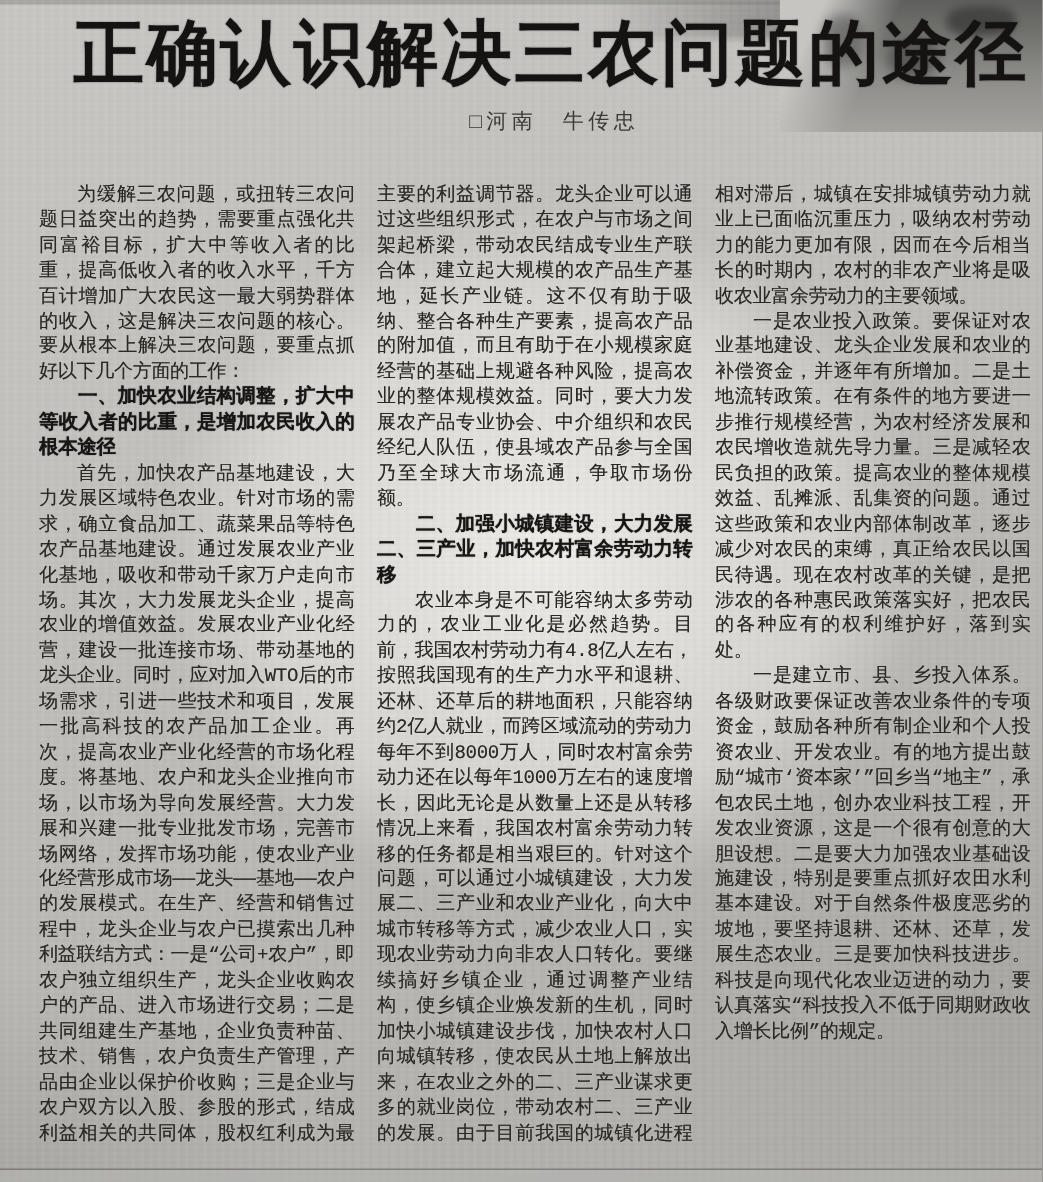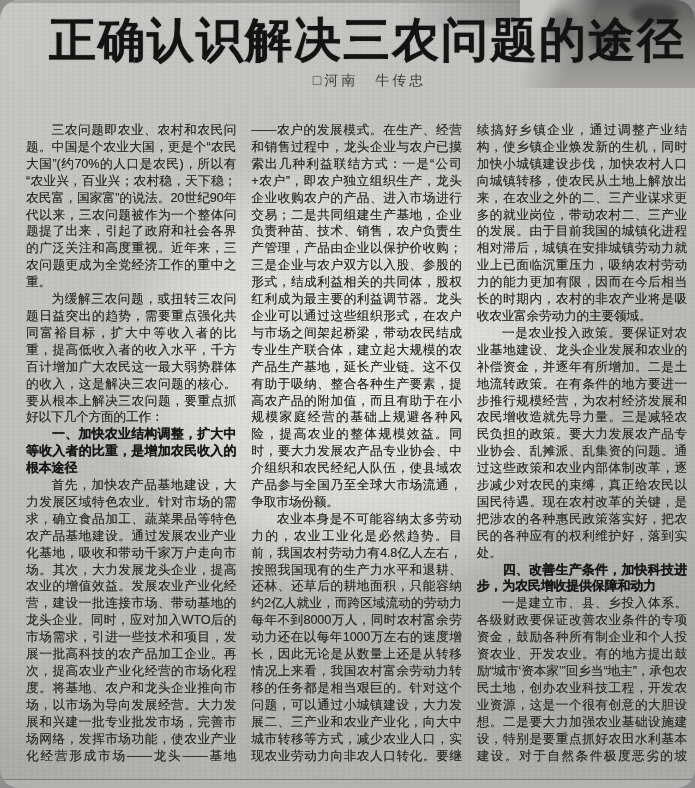--- a/index.html
+++ b/index.html
@@ -1,27 +1,26 @@
 <!DOCTYPE html>
 <html lang="zh"><head>
 <meta charset="utf-8">
 <style>
   html,body{margin:0;padding:0;background:#8f8e8c;}
   .page{
     position:relative;
     width:695px;height:788px;
     margin:0 auto;
     overflow:hidden;
-    font-family:Liberation Sans, sans-serif;
+    font-family:Liberation Mono, monospace;
     background:
       radial-gradient(ellipse 340px 310px at 52% 47%, rgba(240,239,234,0.95) 0%, rgba(235,234,229,0.55) 55%, rgba(235,234,229,0) 75%),
       radial-gradient(ellipse 420px 260px at 100% 85%, rgba(150,149,146,0.35) 0%, rgba(150,149,146,0) 70%),
       radial-gradient(ellipse 300px 200px at 0% 100%, rgba(140,139,136,0.30) 0%, rgba(140,139,136,0) 70%),
       linear-gradient(155deg,#c8c7c4 0%,#c2c1be 35%,#b7b6b3 70%,#aeadaa 100%);
-    border-radius: 19px;
   }
   
   .page::after{
     content:"";position:absolute;inset:0;pointer-events:none;
     background:
       repeating-linear-gradient(0deg, rgba(0,0,0,0.012) 0 2px, rgba(255,255,255,0.012) 2px 4px),
       repeating-linear-gradient(90deg, rgba(0,0,0,0.010) 0 3px, rgba(255,255,255,0.010) 3px 6px);
   }
   .top-edge{position:absolute;top:0;left:0;right:0;height:3px;background:rgba(70,70,68,0.25);}
   
@@ -85,26 +84,25 @@
     <span class="blob2"></span>
     <span class="blob3"></span>
   </div>
 
   <header>
     <h1 class="title">正确认识解决三农问题的途径</h1>
     <p class="byline">□河南　牛传忠</p>
   </header>
 
   <section class="article">
-    <p>三农问题即农业、农村和农民问题。中国是个农业大国，更是个“农民大国”(约70%的人口是农民)，所以有“农业兴，百业兴；农村稳，天下稳；农民富，国家富”的说法。20世纪90年代以来，三农问题被作为一个整体问题提了出来，引起了政府和社会各界的广泛关注和高度重视。近年来，三农问题更成为全党经济工作的重中之重。</p>
     <p>为缓解三农问题，或扭转三农问题日益突出的趋势，需要重点强化共同富裕目标，扩大中等收入者的比重，提高低收入者的收入水平，千方百计增加广大农民这一最大弱势群体的收入，这是解决三农问题的核心。要从根本上解决三农问题，要重点抓好以下几个方面的工作：</p>
     <h2>一、加快农业结构调整，扩大中等收入者的比重，是增加农民收入的根本途径</h2>
     <p>首先，加快农产品基地建设，大力发展区域特色农业。针对市场的需求，确立食品加工、蔬菜果品等特色农产品基地建设。通过发展农业产业化基地，吸收和带动千家万户走向市场。其次，大力发展龙头企业，提高农业的增值效益。发展农业产业化经营，建设一批连接市场、带动基地的龙头企业。同时，应对加入WTO后的市场需求，引进一些技术和项目，发展一批高科技的农产品加工企业。再次，提高农业产业化经营的市场化程度。将基地、农户和龙头企业推向市场，以市场为导向发展经营。大力发展和兴建一批专业批发市场，完善市场网络，发挥市场功能，使农业产业化经营形成市场——龙头——基地——农户的发展模式。在生产、经营和销售过程中，龙头企业与农户已摸索出几种利益联结方式：一是“公司+农户”，即农户独立组织生产，龙头企业收购农户的产品、进入市场进行交易；二是共同组建生产基地，企业负责种苗、技术、销售，农户负责生产管理，产品由企业以保护价收购；三是企业与农户双方以入股、参股的形式，结成利益相关的共同体，股权红利成为最主要的利益调节器。龙头企业可以通过这些组织形式，在农户与市场之间架起桥梁，带动农民结成专业生产联合体，建立起大规模的农产品生产基地，延长产业链。这不仅有助于吸纳、整合各种生产要素，提高农产品的附加值，而且有助于在小规模家庭经营的基础上规避各种风险，提高农业的整体规模效益。同时，要大力发展农产品专业协会、中介组织和农民经纪人队伍，使县域农产品参与全国乃至全球大市场流通，争取市场份额。</p>
+    <h2>二、加强小城镇建设，大力发展二、三产业，加快农村富余劳动力转移</h2>
     <p>农业本身是不可能容纳太多劳动力的，农业工业化是必然趋势。目前，我国农村劳动力有4.8亿人左右，按照我国现有的生产力水平和退耕、还林、还草后的耕地面积，只能容纳约2亿人就业，而跨区域流动的劳动力每年不到8000万人，同时农村富余劳动力还在以每年1000万左右的速度增长，因此无论是从数量上还是从转移情况上来看，我国农村富余劳动力转移的任务都是相当艰巨的。针对这个问题，可以通过小城镇建设，大力发展二、三产业和农业产业化，向大中城市转移等方式，减少农业人口，实现农业劳动力向非农人口转化。要继续搞好乡镇企业，通过调整产业结构，使乡镇企业焕发新的生机，同时加快小城镇建设步伐，加快农村人口向城镇转移，使农民从土地上解放出来，在农业之外的二、三产业谋求更多的就业岗位，带动农村二、三产业的发展。由于目前我国的城镇化进程相对滞后，城镇在安排城镇劳动力就业上已面临沉重压力，吸纳农村劳动力的能力更加有限，因而在今后相当长的时期内，农村的非农产业将是吸收农业富余劳动力的主要领域。</p>
-    <p>一是农业投入政策。要保证对农业基地建设、龙头企业发展和农业的补偿资金，并逐年有所增加。二是土地流转政策。在有条件的地方要进一步推行规模经营，为农村经济发展和农民增收造就先导力量。三是减轻农民负担的政策。要大力发展农产品专业协会、乱摊派、乱集资的问题。通过这些政策和农业内部体制改革，逐步减少对农民的束缚，真正给农民以国民待遇。现在农村改革的关键，是把涉农的各种惠民政策落实好，把农民的各种应有的权利维护好，落到实处。</p>
-    <h2>四、改善生产条件，加快科技进步，为农民增收提供保障和动力</h2>
+    <p>一是农业投入政策。要保证对农业基地建设、龙头企业发展和农业的补偿资金，并逐年有所增加。二是土地流转政策。在有条件的地方要进一步推行规模经营，为农村经济发展和农民增收造就先导力量。三是减轻农民负担的政策。提高农业的整体规模效益、乱摊派、乱集资的问题。通过这些政策和农业内部体制改革，逐步减少对农民的束缚，真正给农民以国民待遇。现在农村改革的关键，是把涉农的各种惠民政策落实好，把农民的各种应有的权利维护好，落到实处。</p>
     <p>一是建立市、县、乡投入体系。各级财政要保证改善农业条件的专项资金，鼓励各种所有制企业和个人投资农业、开发农业。有的地方提出鼓励“城市‘资本家’”回乡当“地主”，承包农民土地，创办农业科技工程，开发农业资源，这是一个很有创意的大胆设想。二是要大力加强农业基础设施建设，特别是要重点抓好农田水利基本建设。对于自然条件极度恶劣的坡地，要坚持退耕、还林、还草，发展生态农业。三是要加快科技进步。科技是向现代化农业迈进的动力，要认真落实“科技投入不低于同期财政收入增长比例”的规定。</p>
 
   </section>
 
   <div class="bottom-strip"></div>
   <div class="bottom-rule"></div>
 </div>
 
 </body></html>

